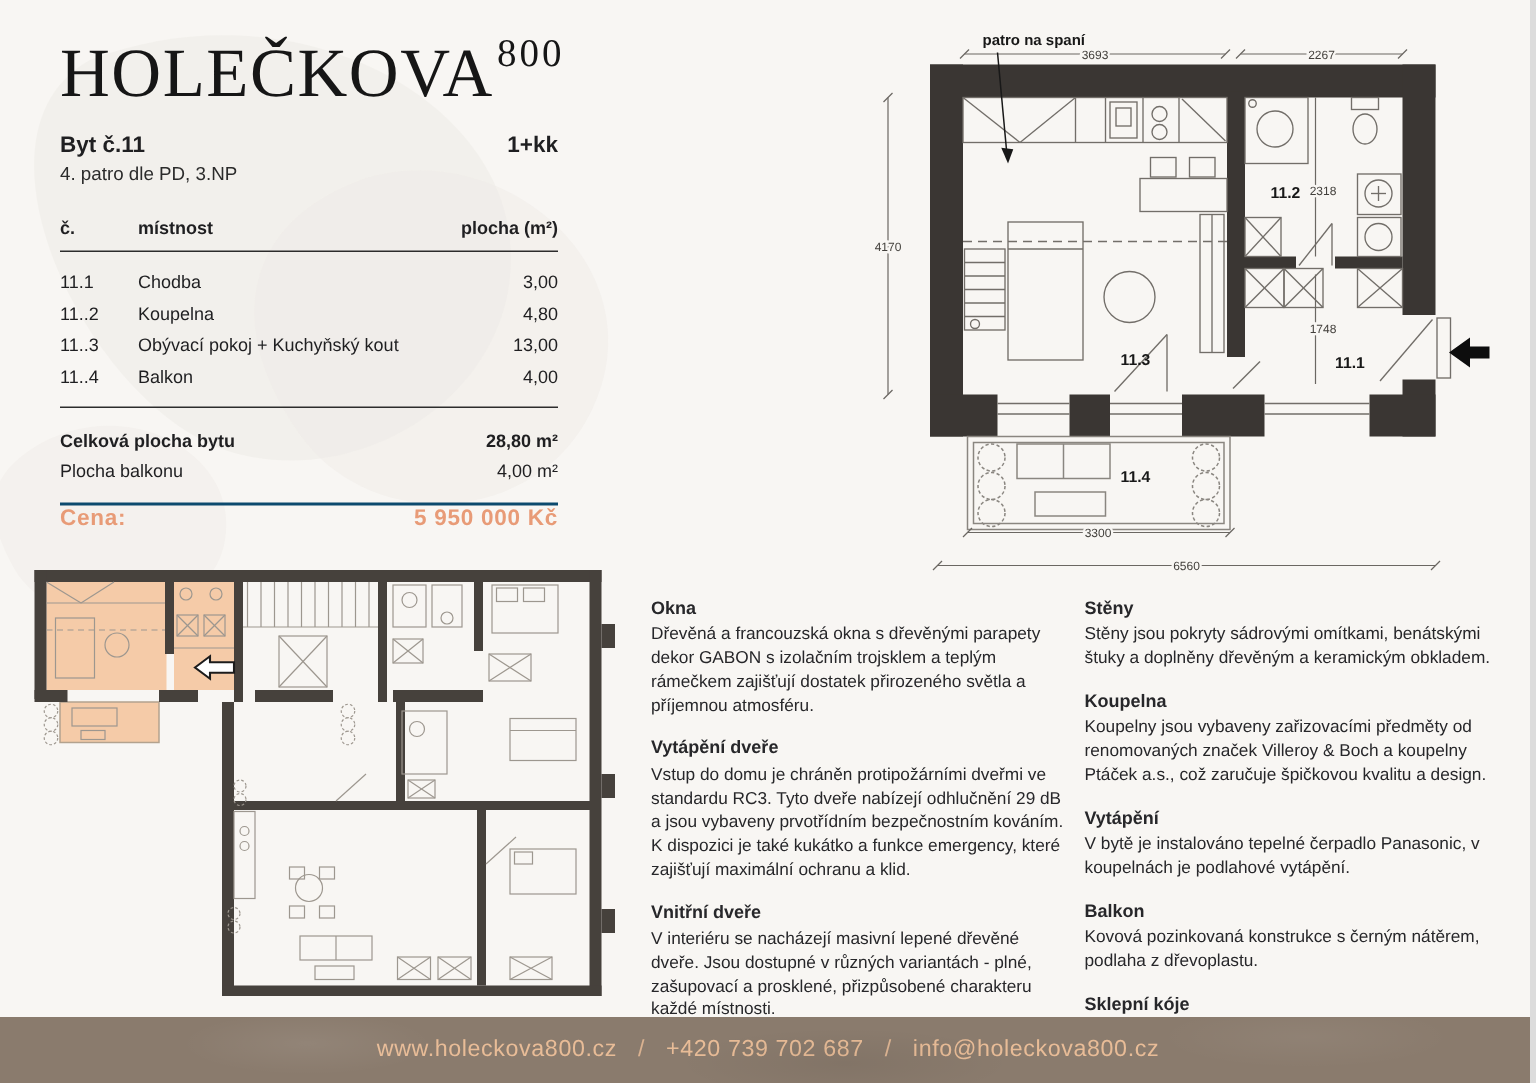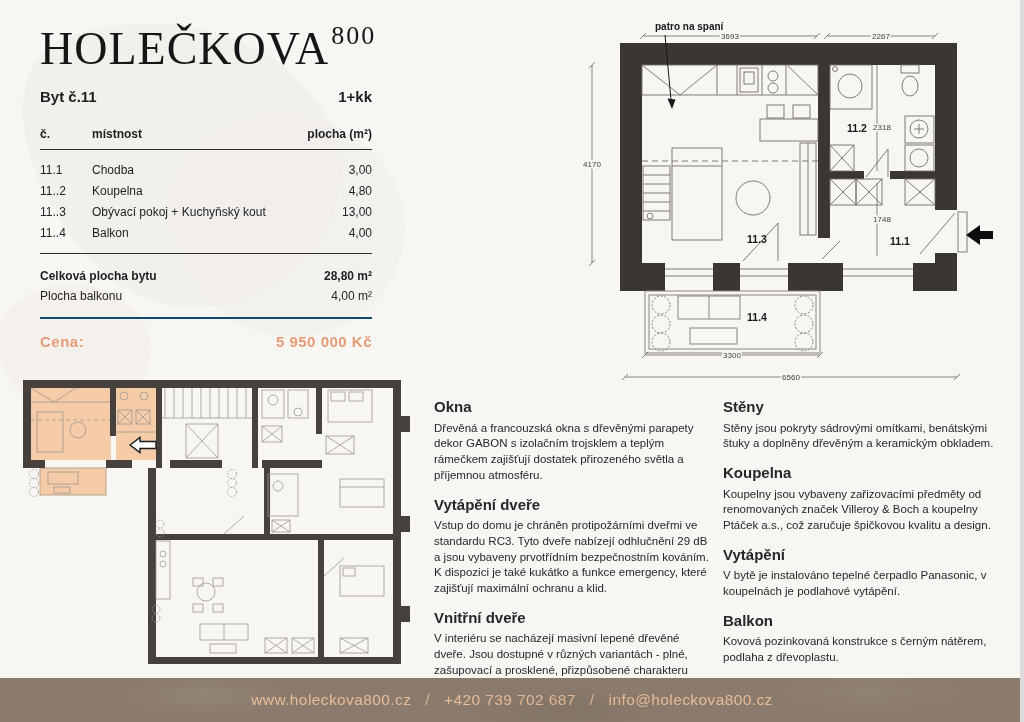--- a/index.html
+++ b/index.html
@@ -22,28 +22,28 @@
   .tr .area{text-align:right;}
   .thead{font-weight:700;padding-bottom:8px;border-bottom:1.5px solid #2c2c2c;}
   .tbody{padding:9px 0 10px;border-bottom:1.5px solid #2c2c2c;}
   .tbody .tr{padding:3.5px 0;}
 
   .totals{margin-top:12px;font-size:12px;border-bottom:2px solid #0c4a6e;padding-bottom:11px;}
   .total-row{display:grid;grid-template-columns:1fr auto;padding:3px 0;}
   .total-row .v{text-align:right;}
   .total-row.bold{font-weight:700;}
 
-  .price-row{display:flex;justify-content:space-between;margin-top:14px;
+  .price-row{display:flex;justify-content:space-between;
              font-size:15px;font-weight:700;letter-spacing:.5px;color:#e89b77;}
 
   
   .col{position:absolute;top:397px;font-size:11.5px;line-height:1.37;color:#27272a;}
   .col-mid{left:434px;width:276px;}
   .col-right{left:723px;width:292px;}
-  .col h3{font-size:15px;font-weight:700;margin:11px 0 3px;}
+  .col h3{font-size:12px;font-weight:700;margin:11px 0 3px;}
   .col .sec:first-child h3{margin-top:0;}
   .col p{margin:0;}
 
   
   .floorplan{position:absolute;left:572px;top:6px;}
   .overview{position:absolute;left:10px;top:376px;}
   svg text{font-family:"Liberation Sans",sans-serif;}
 
   
   .footer{position:absolute;left:0;bottom:0;width:1024px;height:44px;background:#8a7b6d;
@@ -69,20 +69,21 @@
     </g>
   </svg>
 
   <div class="left-panel">
     <div class="logo"><span>HOLEČKOVA</span><sup>800</sup></div>
 
     <div class="apt-row">
       <div class="apt">Byt č.11</div>
       <div class="layout">1+kk</div>
     </div>
+    <div class="floor">4. patro dle PD, 3.NP</div>
 
     <div class="room-table">
       <div class="tr thead">
         <span>č.</span>
         <span>místnost</span>
         <span class="area">plocha (m²)</span>
       </div>
       <div class="tbody">
         <div class="tr">
           <span>11.1</span>

